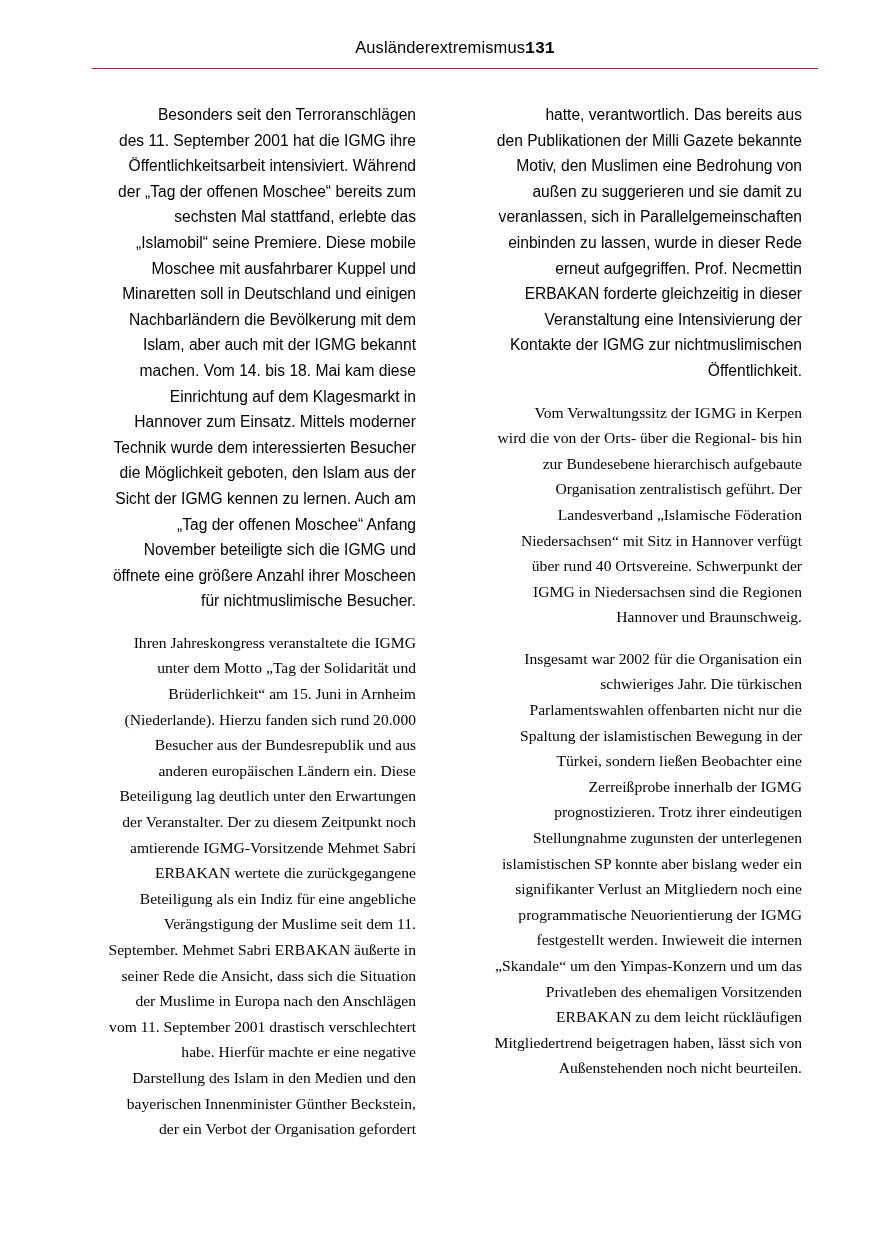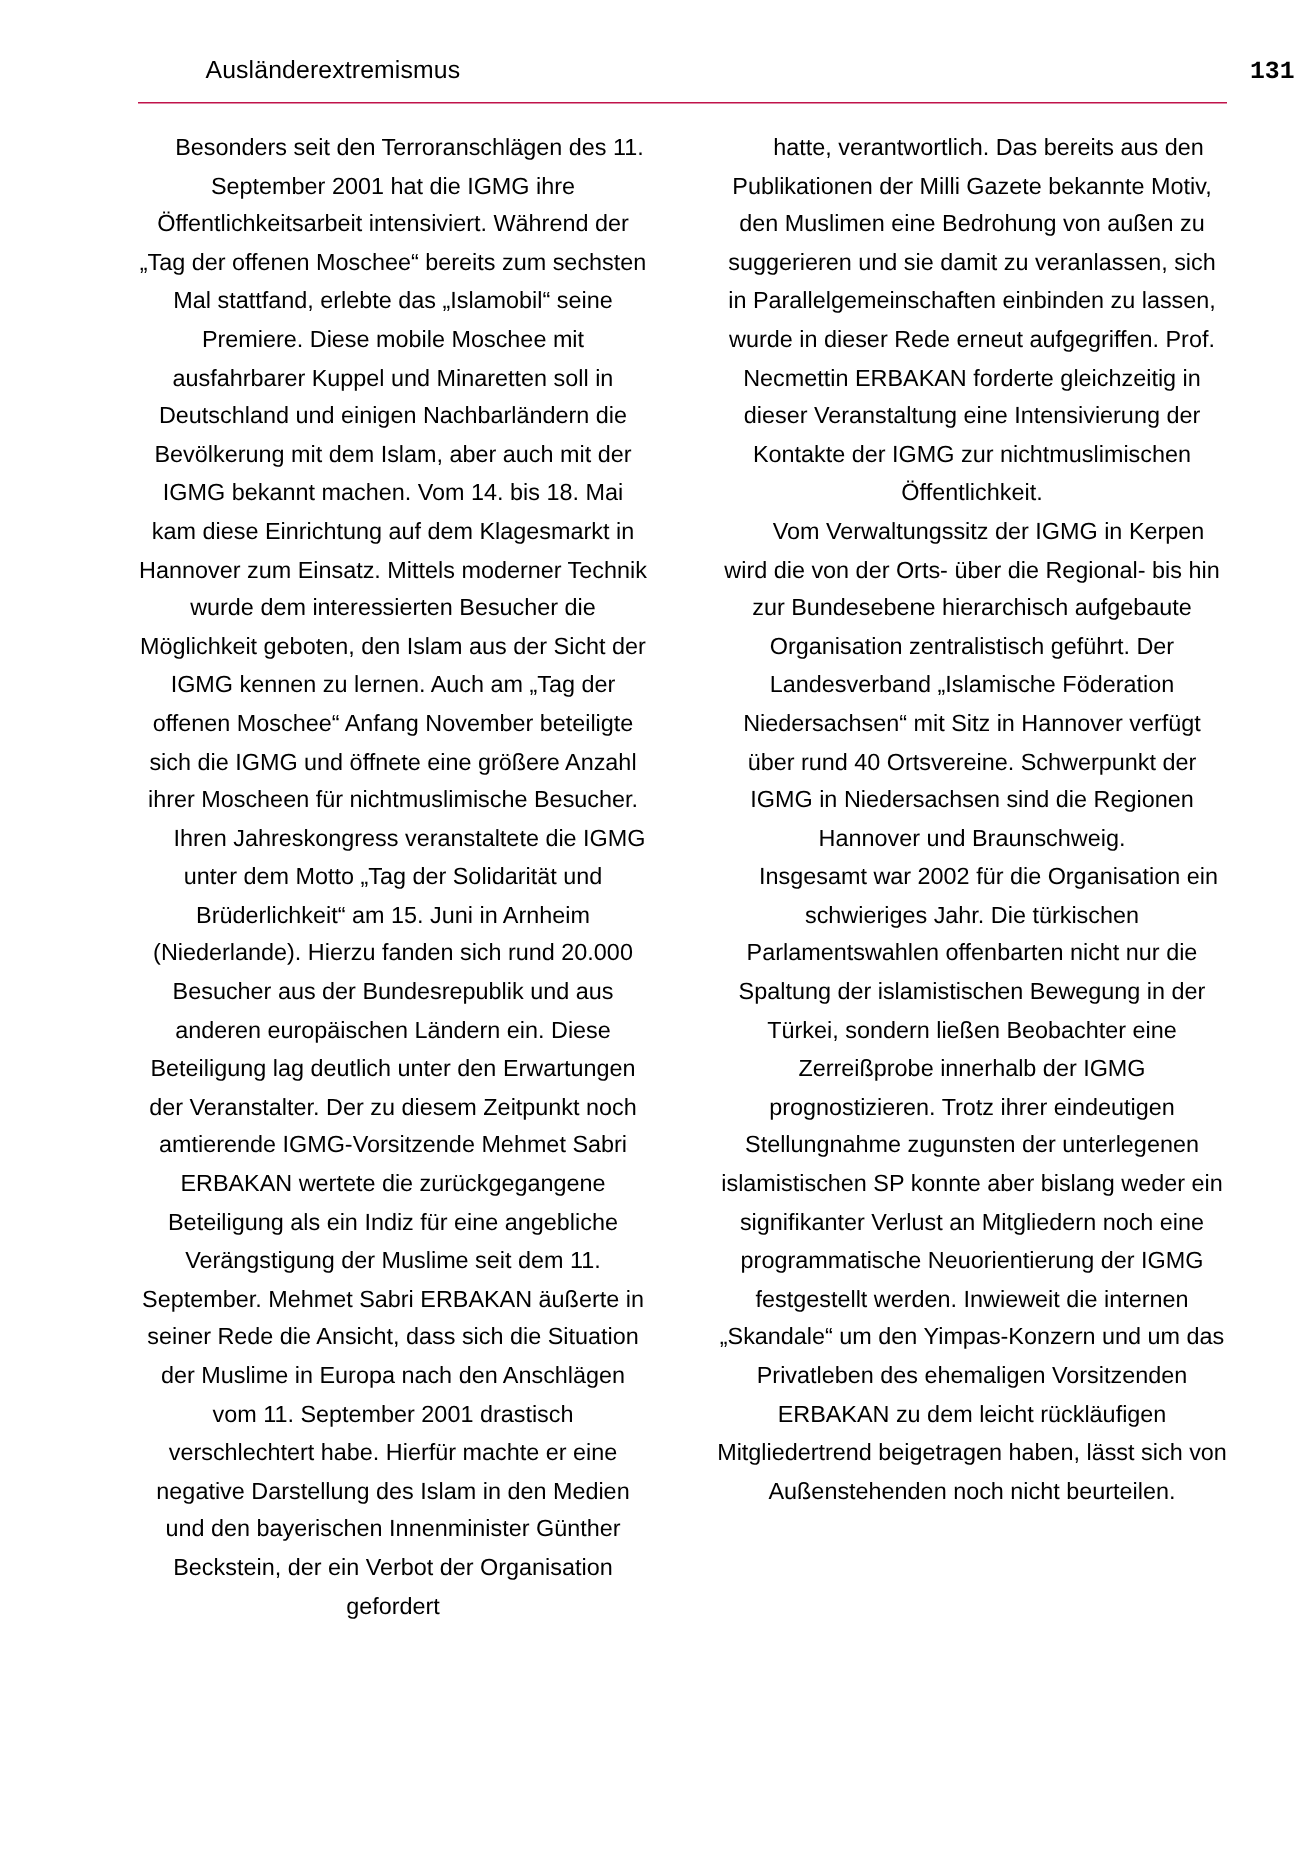--- a/index.html
+++ b/index.html
@@ -23,22 +23,21 @@
     height: 1240px;
     background: #ffffff;
   }
   .header {
     position: absolute;
     left: 92px;
     top: 38px;
     width: 726px;
     display: flex;
     align-items: baseline;
-    justify-content: space-between;
-    margin-left: 45px;
+    justify-content: center;
   }
   .header-title {
     font-size: 16.5px;
     letter-spacing: 0.1px;
     color: #000;
   }
   .header-page {
     font-size: 16.5px;
     font-weight: bold;
     color: #000;
@@ -57,30 +56,31 @@
     left: 92px;
     top: 86px;
     width: 726px;
     display: flex;
     gap: 46px;
   }
   .col {
     width: 340px;
   }
   .col p {
-    margin: 0;
+    margin: 16px;
     font-size: 15.6px;
     line-height: 25.6px;
-    text-align: center;
+    text-align: right;
     color: #000;
     text-indent: 22px;
     hyphens: manual;
   }
   .col p + p {
     margin-top: 0;
+    font-family: Liberation Serif, serif;
   }
 </style>
 </head>
 <body>
 
 <div class="page">
 
   <div class="header">
     <div class="header-title">Ausländerextremismus</div>
     <div class="header-page">131</div>

